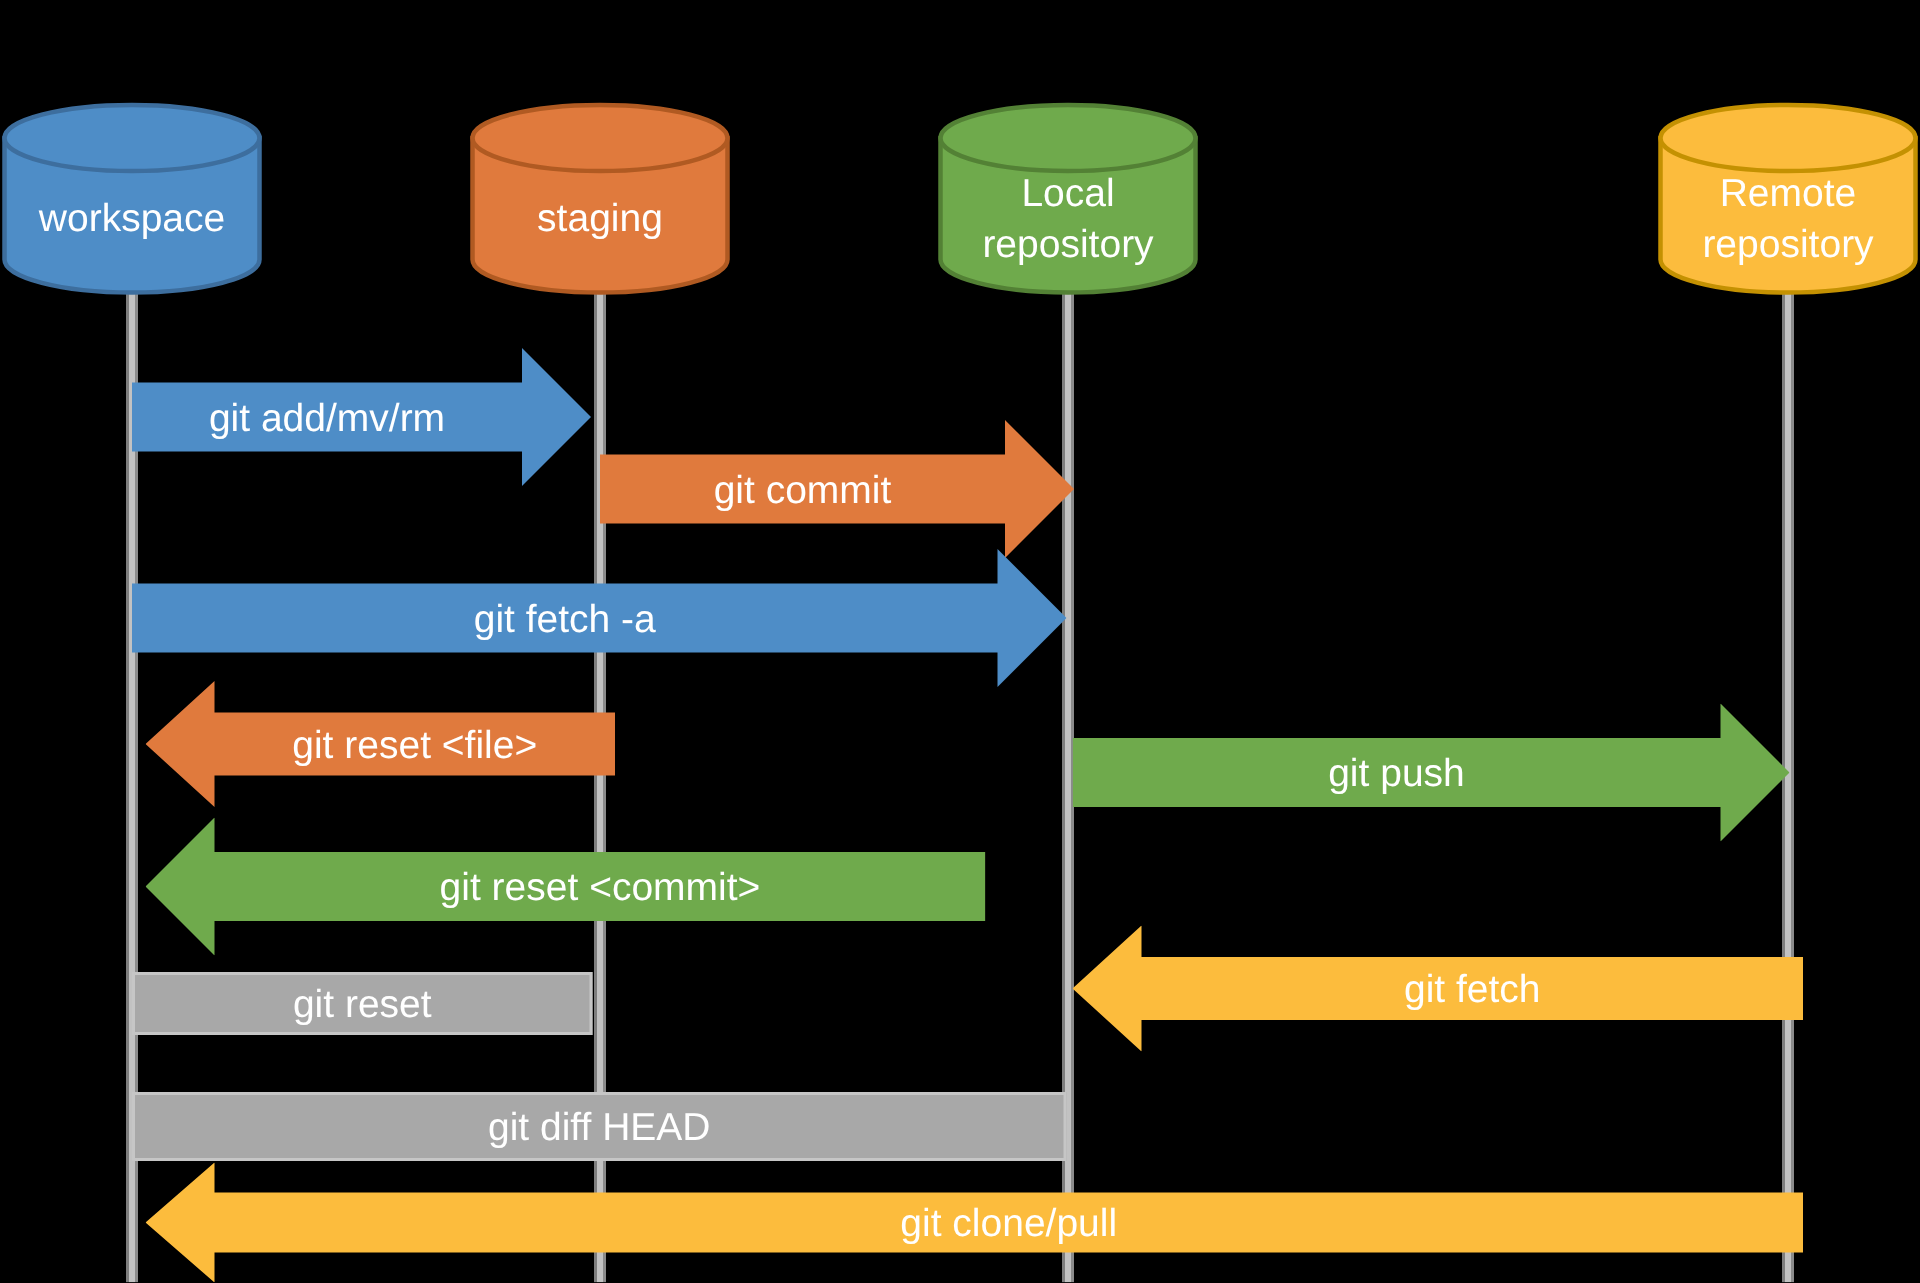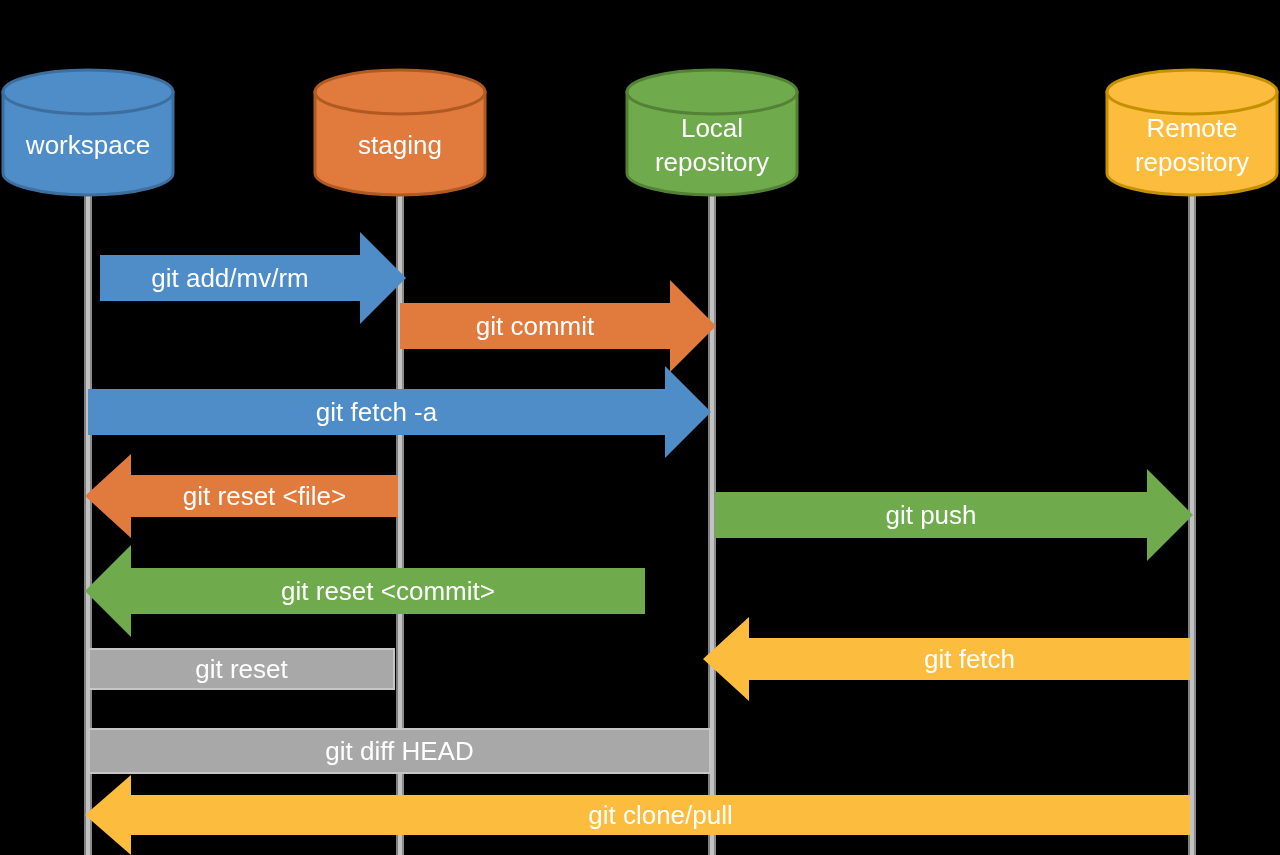--- a/index.html
+++ b/index.html
@@ -39,32 +39,33 @@
     color:#fff;font-size:26px;
   }
   .arrow.right{
     clip-path:polygon(0 var(--v),calc(100% - 46px) var(--v),calc(100% - 46px) 0,
       100% 50%,calc(100% - 46px) 100%,calc(100% - 46px) calc(100% - var(--v)),0 calc(100% - var(--v)));
   }
   .arrow.right .lbl{left:0;right:46px;}
   .arrow.left{
     clip-path:polygon(100% var(--v),46px var(--v),46px 0,
       0 50%,46px 100%,46px calc(100% - var(--v)),100% calc(100% - var(--v)));
+    margin-left:12px;
   }
   .arrow.left .lbl{left:46px;right:0;}
   .blue{background:#4E8DC7;}
   .orange{background:#E07A3D;}
   .green{background:#6FAA4C;}
   .yellow{background:#FCBC3D;}
   .bar{
     position:absolute;z-index:2;background:#A8A8A8;border:2px solid #C6C6C6;box-sizing:border-box;
   }
   .bar .lbl{left:0;right:0;}
   
-  .a1{left:88px;top:232px;width:306px;height:92px;margin-left:12px;--v:23px;}
+  .a1{left:88px;top:232px;width:306px;height:92px;--v:23px;}
   .a2{left:400px;top:280px;width:316px;height:92px;text-decoration:underline;--v:23px;}
   .a3{left:88px;top:366px;width:623px;height:92px;--v:23px;}
   .a4{left:85px;top:454px;width:313px;height:84px;--v:21px;}
   .a5{left:715px;top:469px;width:478px;height:92px;--v:23px;}
   .a6{left:85px;top:545px;width:560px;height:92px;--v:23px;}
   .a7{left:703px;top:617px;width:487px;height:84px;--v:21px;}
   .a8{left:88px;top:648px;width:307px;height:42px;}
   .a9{left:88px;top:728px;width:623px;height:46px;}
   .a10{left:85px;top:775px;width:1105px;height:80px;--v:20px;}
 </style>

